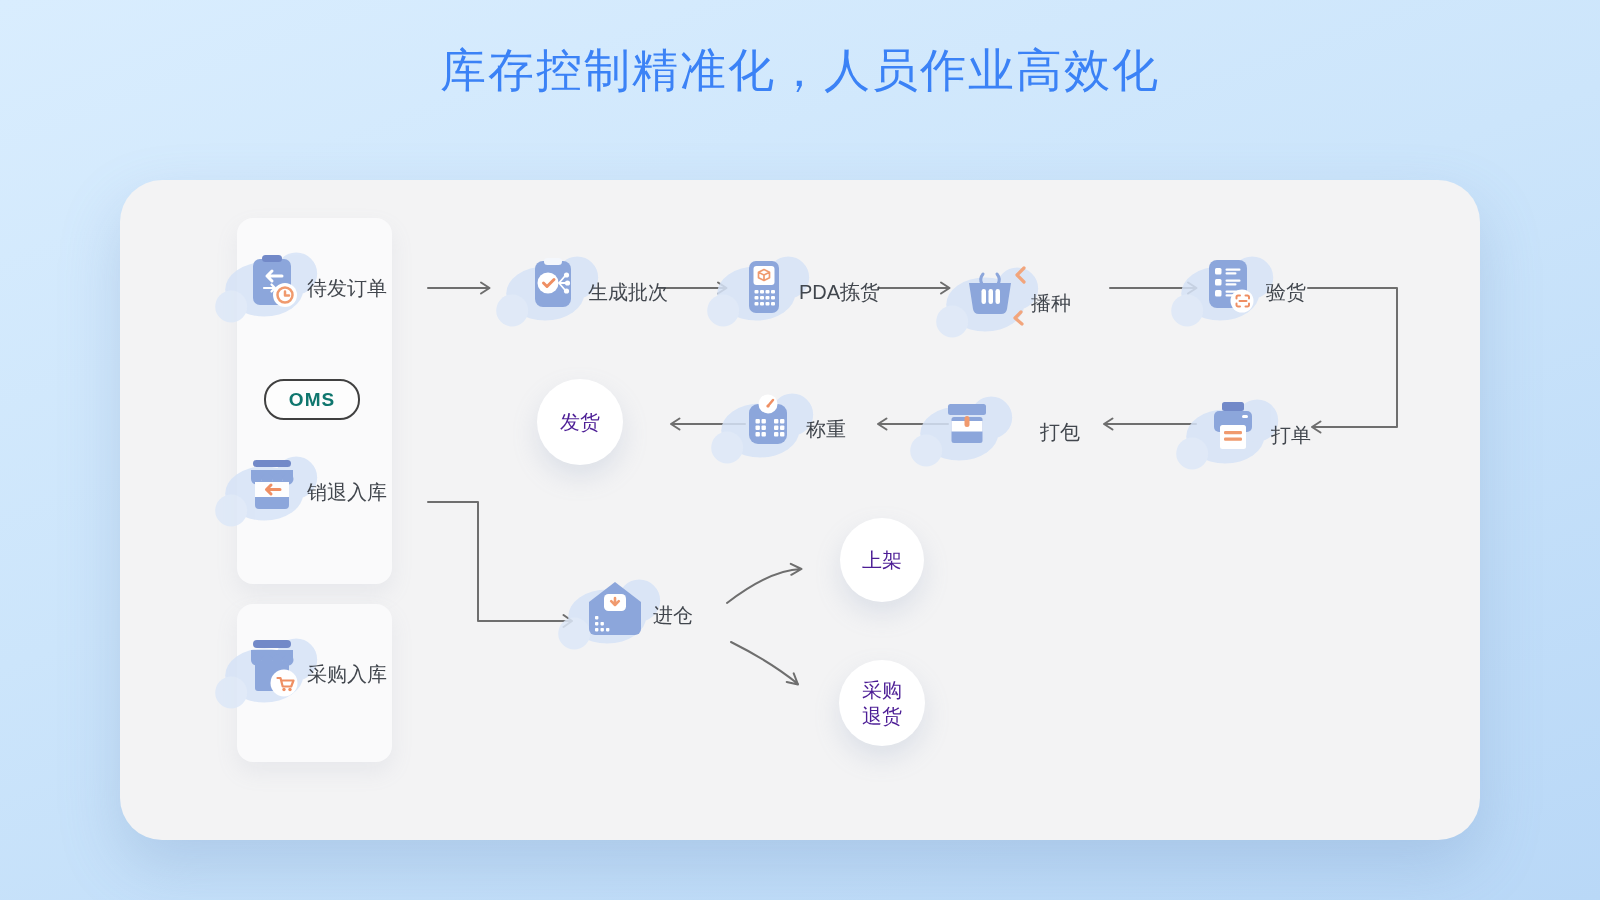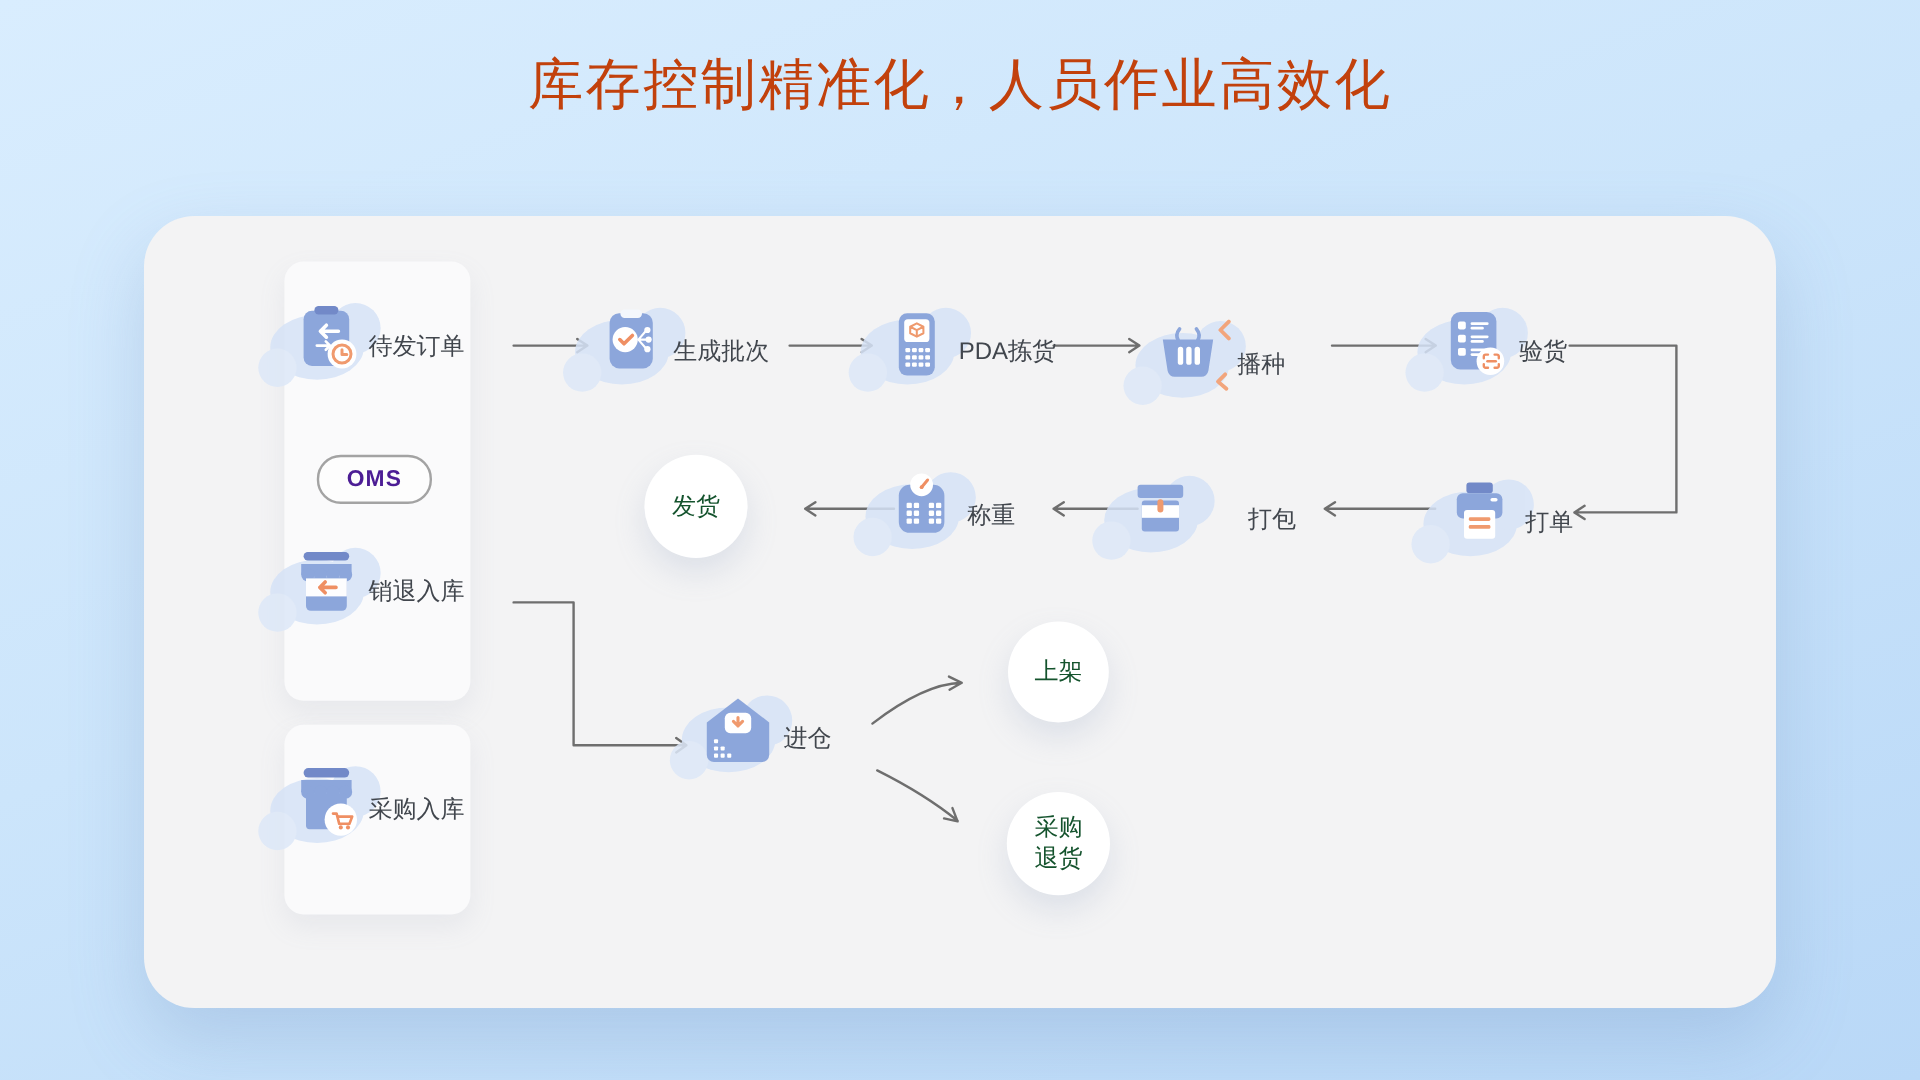--- a/index.html
+++ b/index.html
@@ -3,21 +3,21 @@
 <meta charset="utf-8">
 <style>
   html,body{margin:0;padding:0;}
   body{
     width:1600px;height:900px;position:relative;overflow:hidden;
     font-family:"Liberation Sans","DejaVu Sans",sans-serif;
     background:linear-gradient(160deg,#d9edfe 0%,#cce5fb 45%,#b9d8f7 100%);
   }
   .page-title{
     position:absolute;top:40px;left:0;width:100%;
-    text-align:center;font-size:46px;font-weight:500;color:#c2410c;letter-spacing:2px;
+    text-align:center;font-size:46px;font-weight:500;color:#3b82f6;letter-spacing:2px;
   }
   .panel{
     position:absolute;left:120px;top:180px;width:1360px;height:660px;
     background:#f3f3f4;border-radius:42px;
     box-shadow:0 26px 60px rgba(110,145,190,.28);
   }
   .card{
     position:absolute;background:#fafafb;border-radius:16px;
     box-shadow:0 10px 22px rgba(150,160,180,.12);
   }
@@ -39,28 +39,28 @@
   .blob::before{
     content:'';position:absolute;width:32px;height:32px;border-radius:50%;
     background:#dde8f8;left:-10px;bottom:-6px;
   }
   .iconwrap svg{position:relative;z-index:1;display:block;}
   .node .label{
     margin-top:10px;font-size:20px;color:#41464d;text-align:center;white-space:nowrap;position:relative;z-index:2;
   }
   .oms-pill{
     position:absolute;left:264px;top:379px;width:92px;height:37px;
-    border:2px solid #a3a3a3;border-radius:20px;background:rgba(255,255,255,.55);
+    border:2px solid #404040;border-radius:20px;background:rgba(255,255,255,.55);
     display:flex;align-items:center;justify-content:center;
-    color:#4c1d95;font-size:19px;font-weight:700;letter-spacing:1px;
+    color:#0f766e;font-size:19px;font-weight:700;letter-spacing:1px;
   }
   .flow-circle{
     position:absolute;background:#ffffff;border-radius:50%;
     display:flex;flex-direction:column;align-items:center;justify-content:center;
-    color:#14532d;font-size:20px;line-height:1.3;
+    color:#4c1d95;font-size:20px;line-height:1.3;
     box-shadow:0 12px 26px rgba(140,160,190,.22);
   }
   .circle-ship{left:537px;top:379px;width:86px;height:86px;}
   .circle-shelf{left:840px;top:518px;width:84px;height:84px;}
   .circle-preturn{left:839px;top:660px;width:86px;height:86px;text-align:right;}
   .arrow-layer{position:absolute;left:0;top:0;width:1600px;height:900px;pointer-events:none;}
   .arrow-layer path{stroke:#6e6e6e;stroke-width:2;fill:none;stroke-linecap:round;stroke-linejoin:round;}
 </style>
 </head>
 <body>
@@ -135,21 +135,21 @@
       <rect x="15" y="24" width="34" height="30" rx="3" fill="#8ca6db"></rect>
       <circle cx="44" cy="46" r="13.5" fill="#ffffff"></circle>
       <path d="M37.5 41 h3 l2.2 8.5 h8.5 l2.3 -6 h-11.5" stroke="#ef8f63" stroke-width="2.2" fill="none" stroke-linecap="round" stroke-linejoin="round"></path>
       <circle cx="44" cy="52.5" r="1.7" fill="#ef8f63"></circle>
       <circle cx="50" cy="52.5" r="1.7" fill="#ef8f63"></circle>
     </svg>
   </div>
   <div class="label">采购入库</div>
 </div>
 
-<div class="node" style="left:491px;top:255px;">
+<div class="node" style="left:518px;top:255px;">
   <div class="iconwrap">
     <div class="blob"></div>
     <svg width="64" height="64" viewBox="0 0 64 64">
       <rect x="14" y="6" width="36" height="46" rx="8" fill="#8ca6db"></rect>
       <rect x="23" y="3" width="18" height="7" rx="3.5" fill="#f4f7fc"></rect>
       <circle cx="27" cy="28" r="10.5" fill="#ffffff"></circle>
       <path d="M22.5 28 l3.5 3.5 l7 -7" stroke="#ef8f63" stroke-width="3" fill="none" stroke-linecap="round" stroke-linejoin="round"></path>
       <path d="M38 28 L44 21 M38 28 H45 M38 28 L44 35" stroke="#ffffff" stroke-width="1.8" fill="none" stroke-linecap="round"></path>
       <circle cx="45.5" cy="20" r="2.6" fill="#ffffff"></circle>
       <circle cx="46.5" cy="28" r="2.6" fill="#ffffff"></circle>

